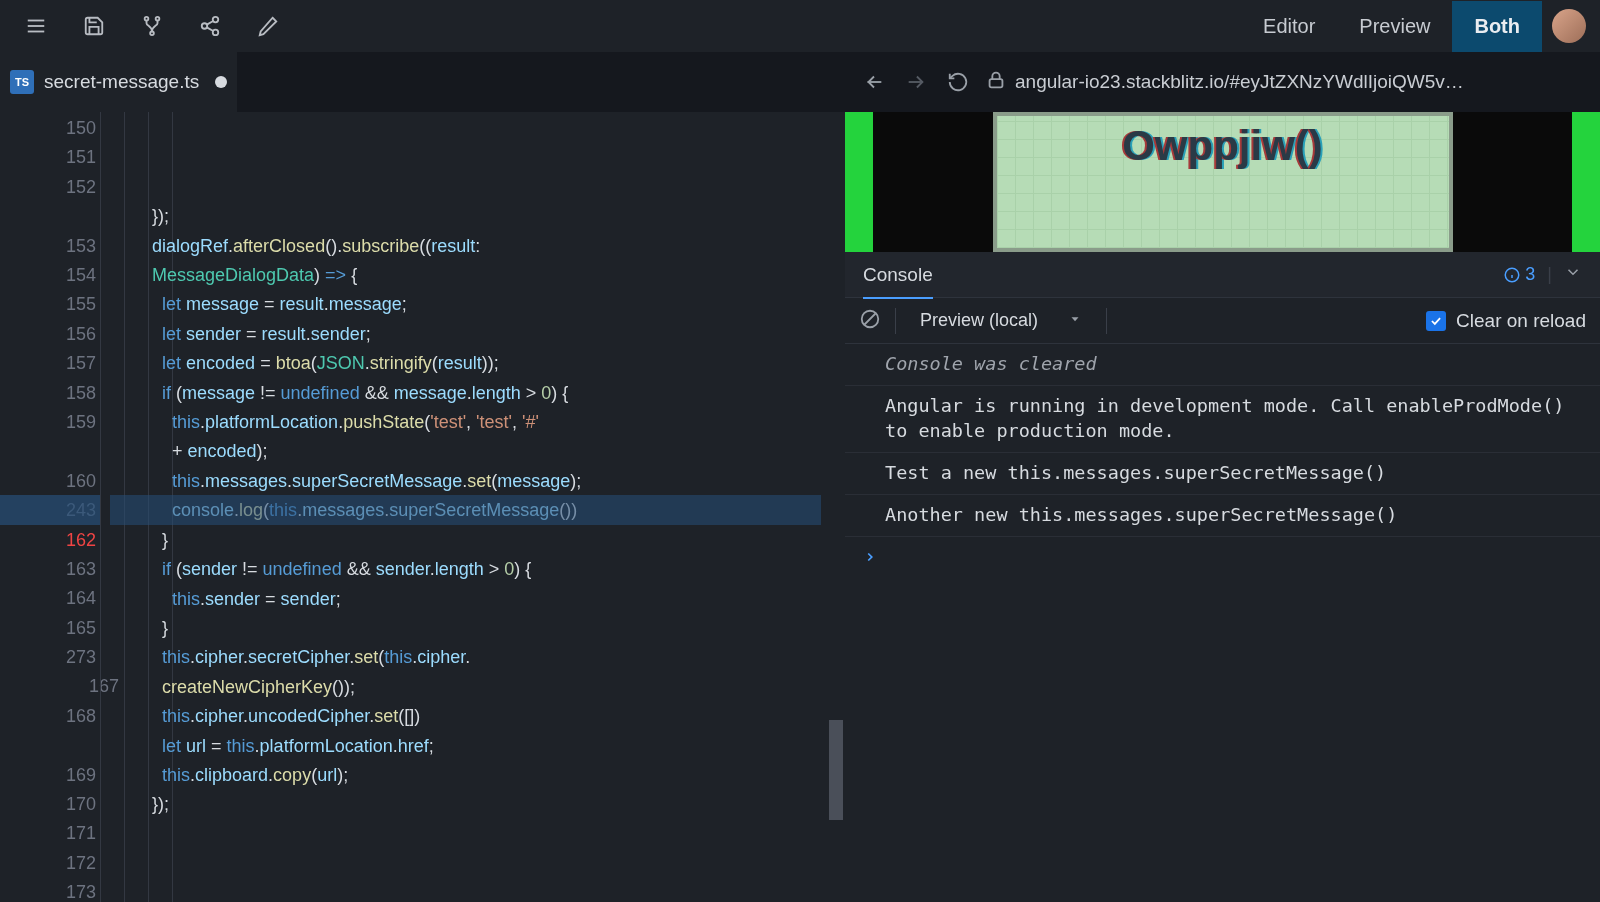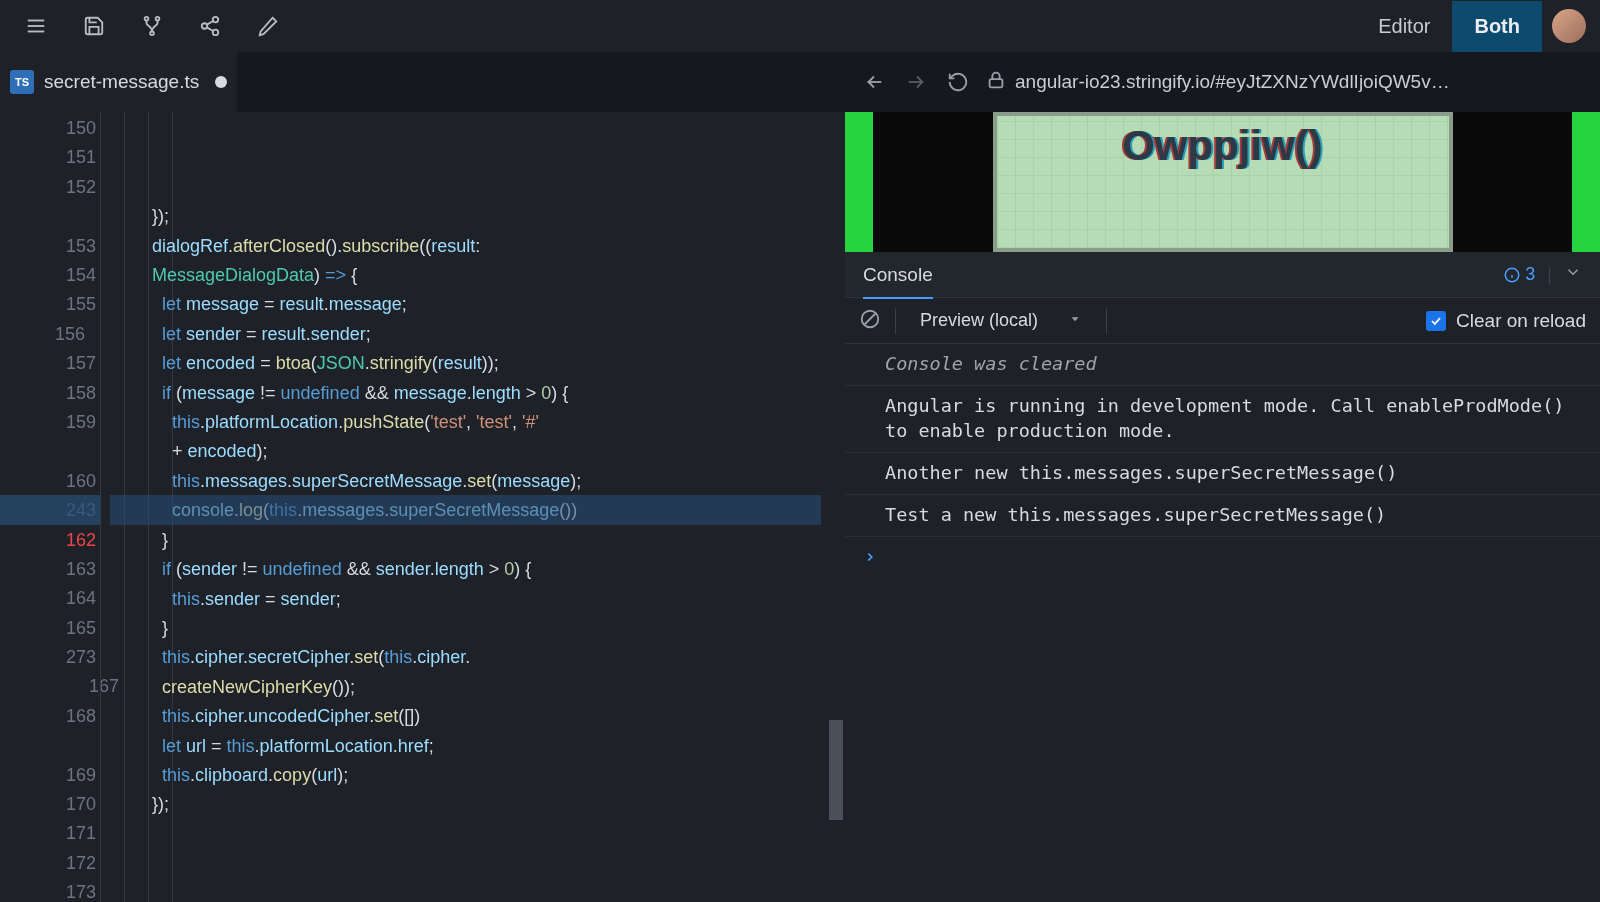--- a/index.html
+++ b/index.html
@@ -262,20 +262,21 @@
         </svg>
     </div>
     <div class="icon-btn">
       <svg viewBox="0 0 24 24" fill="none" stroke="currentColor" stroke-width="2">
           <path d="M17 3l4 4L7 21l-4 1 1-4z"></path>
         </svg>
     </div>
   </div>
   <div class="topbar-right">
     <div class="mode-tab">Editor</div>
+    <div class="mode-tab">Preview</div>
     <div class="mode-tab active">Both</div>
     <div class="avatar"></div>
   </div>
 </div>
 
 <div class="tabbar">
   <div class="file-tab">
     <div class="ts-badge">TS</div>
     <span>secret-message.ts</span>
     <div class="dot-modified"></div>
@@ -305,21 +306,21 @@
 <div class="main">
 
   <div class="editor-pane">
     <div class="gutter" id="gutter">
         <div class="ln" style="height: 29.4px;">150</div>
         <div class="ln" style="height: 29.4px;">151</div>
         <div class="ln" style="height: 58.8px;">152</div>
         <div class="ln" style="height: 29.4px;">153</div>
         <div class="ln" style="height: 29.4px;">154</div>
         <div class="ln" style="height: 29.4px;">155</div>
-        <div class="ln" style="height: 29.4px; text-align: center;">156</div>
+        <div class="ln" style="height: 29.4px;">156</div>
         <div class="ln" style="height: 29.4px;">157</div>
         <div class="ln" style="height: 29.4px;">158</div>
         <div class="ln" style="height: 58.8px;">159</div>
         <div class="ln" style="height: 29.4px;">160</div>
         <div class="ln" style="height: 29.4px;">243</div>
         <div class="ln cur" style="height: 29.4px;">162</div>
         <div class="ln" style="height: 29.4px;">163</div>
         <div class="ln" style="height: 29.4px;">164</div>
         <div class="ln" style="height: 29.4px;">165</div>
         <div class="ln" style="height: 29.4px;">273</div>
@@ -366,21 +367,21 @@
             <polyline points="3 3 3 8 8 8"></polyline>
           </svg>
       </div>
       <div class="url">
         <span class="lock">
           <svg viewBox="0 0 24 24" width="18" height="18" fill="none" stroke="currentColor" stroke-width="2">
               <rect x="5" y="11" width="14" height="9" rx="2"></rect>
               <path d="M8 11V8a4 4 0 1 1 8 0v3"></path>
             </svg>
         </span>
-        <span>angular-io23.stringify.io/#eyJtZXNzYWdlIjoiQW5v…</span>
+        <span>angular-io23.stackblitz.io/#eyJtZXNzYWdlIjoiQW5v…</span>
       </div>
     </div>
 
     <div class="preview">
       <div class="preview-side l"></div>
       <div class="preview-side r"></div>
       <div class="preview-card">
         <div class="preview-text">Owppjiw()</div>
       </div>
     </div>
@@ -428,20 +429,20 @@
               <polyline points="5 12 10 17 19 7"></polyline>
             </svg>
         </div>
         <span>Clear on reload</span>
       </div>
     </div>
 
     <div class="console-body" id="console-body">
         <div class="con-row italic">Console was cleared</div>
         <div class="con-row">Angular is running in development mode. Call enableProdMode() to enable production mode.</div>
+        <div class="con-row">Test a new this.messages.superSecretMessage()</div>
         <div class="con-row">Another new this.messages.superSecretMessage()</div>
-        <div class="con-row">Test a new this.messages.superSecretMessage()</div>
         <div class="con-prompt"><svg viewBox="0 0 24 24" width="14" height="14" fill="none" stroke="currentColor" stroke-width="3">
             <polyline points="9 6 15 12 9 18"></polyline>
           </svg></div>
       </div>
   </div>
 </div>
 
 </body></html>

